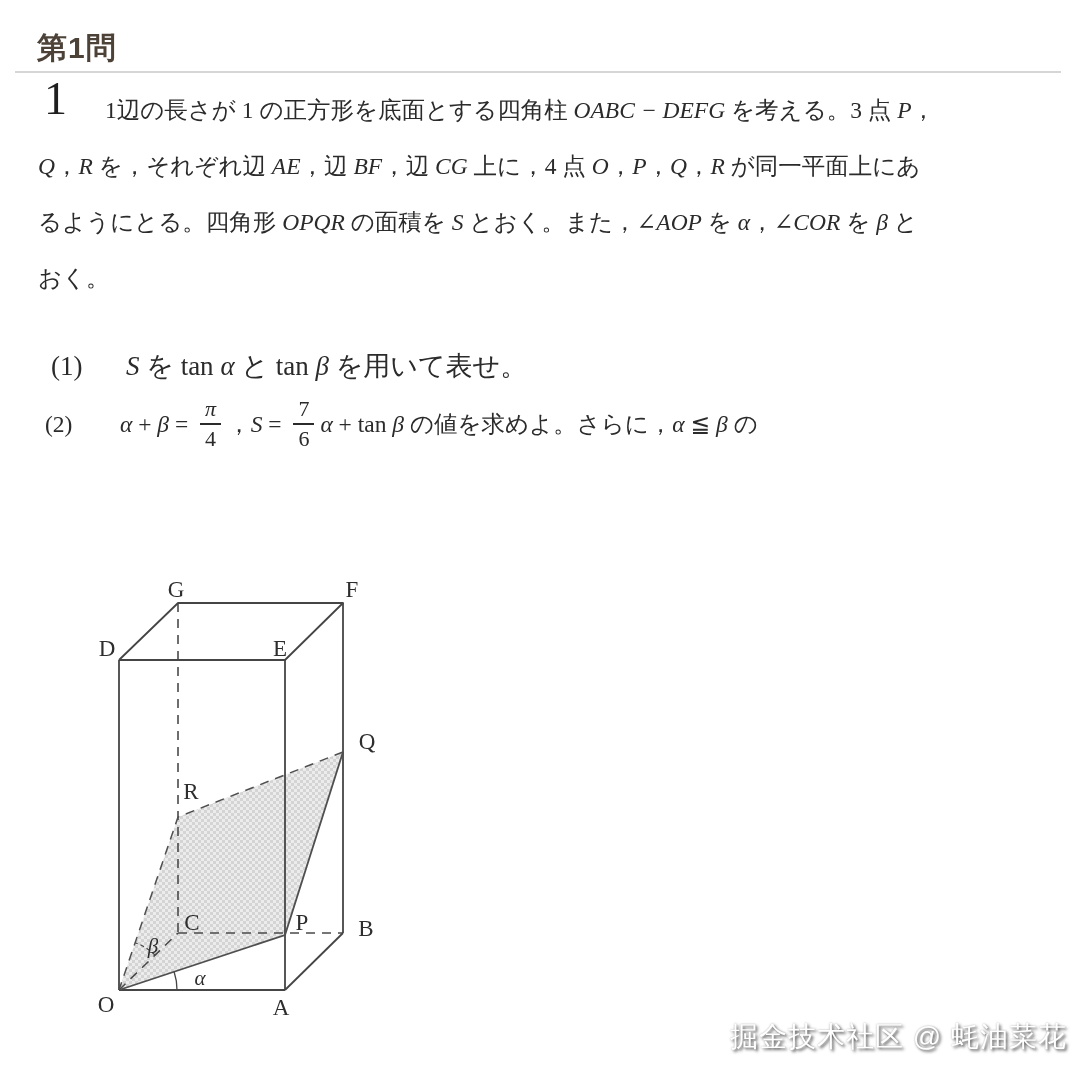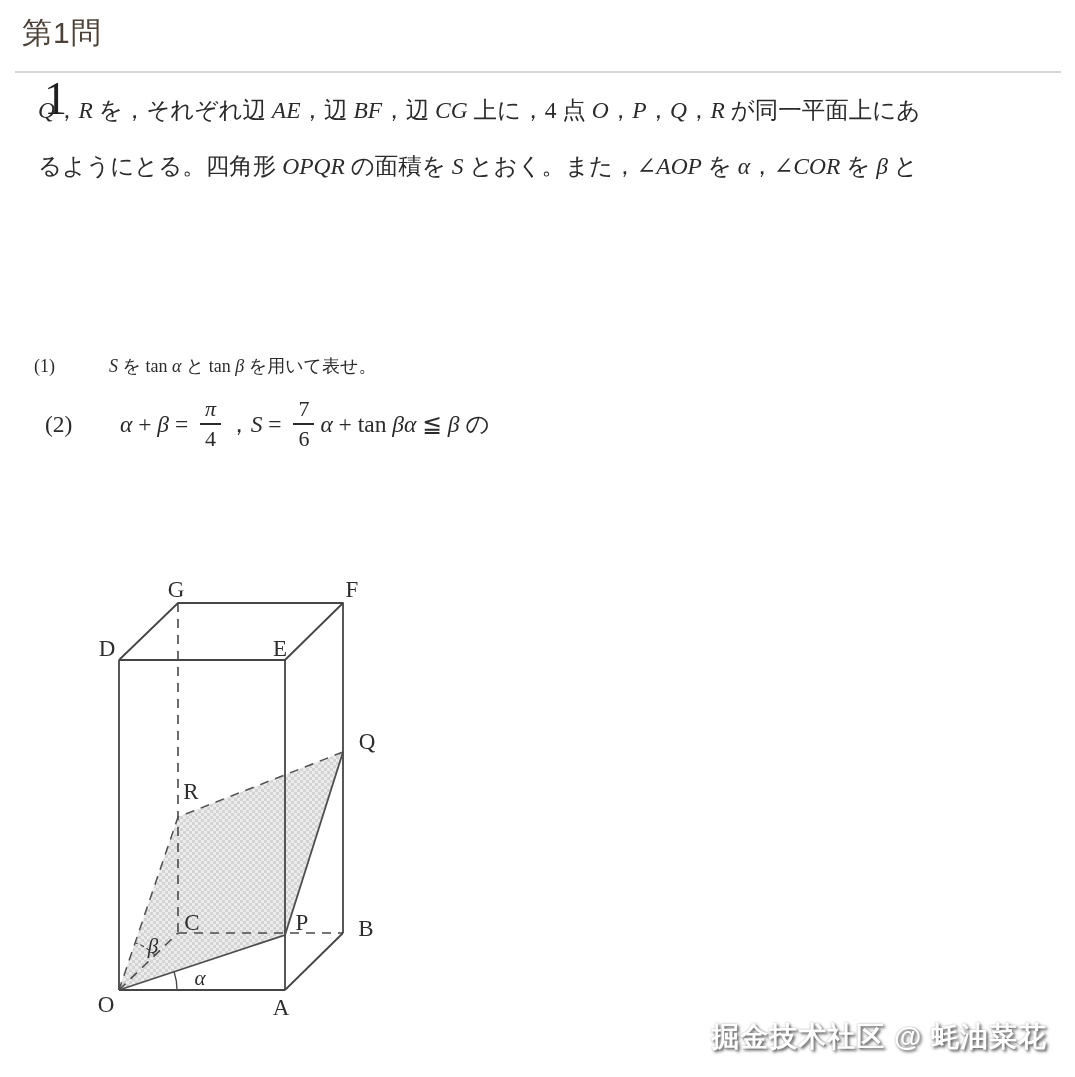--- a/index.html
+++ b/index.html
@@ -2,42 +2,42 @@
 <html><head>
 <meta charset="utf-8">
 <style>
   html,body{margin:0;padding:0;}
   body{
     width:1075px;height:1077px;position:relative;overflow:hidden;
     background:#ffffff;color:#2b2b2b;
     font-family:"Liberation Serif","DejaVu Serif",serif;
   }
   .page-title{
-    position:absolute;left:22px;top:13px;margin:0;
+    position:absolute;left:22px;top:13px;margin:15px;
     font-family:"Liberation Sans","DejaVu Sans",sans-serif;
-    font-weight:400;font-size:30px;color:#4c4238;letter-spacing:1px;
+    font-weight:700;font-size:30px;color:#4c4238;letter-spacing:1px;
   }
   .rule{
     position:absolute;left:15px;right:14px;top:71px;height:0;
     border-top:2px solid #d6d6d6;
   }
   .problem-number{
     position:absolute;left:44px;top:76px;
     font-size:46px;line-height:1;color:#1f1f1f;
   }
   .statement{
     position:absolute;left:38px;top:82px;width:1005px;
     font-size:23.5px;
   }
   .statement .line{height:56px;line-height:56px;white-space:nowrap;}
   .statement .line.first{padding-left:67px;}
   .seg,.mi,.mt{white-space:pre;}
   .mi{font-style:italic;}
   .q1{
-    position:absolute;left:34px;top:352px;font-size:18px;
+    position:absolute;left:51px;top:352px;font-size:27px;
     line-height:28px;white-space:nowrap;
   }
   .q1 .marker{display:inline-block;width:75px;}
   .q2{position:absolute;left:45px;top:393px;font-size:23.5px;}
   .q2 .row1{display:flex;align-items:center;height:62px;white-space:nowrap;}
   .q2 .row1 .marker{display:inline-block;width:75px;}
   .q2 .mline{display:flex;align-items:center;}
   .q2 .row2{padding-left:75px;margin-top:6px;height:30px;line-height:30px;white-space:nowrap;}
   .frac{
     display:inline-flex;flex-direction:column;align-items:center;
@@ -45,40 +45,42 @@
   }
   .frac .num{padding:0 5px 2px;border-bottom:2px solid #2b2b2b;}
   .frac .den{padding-top:2px;}
   .diagram{position:absolute;left:60px;top:555px;width:360px;height:475px;}
   .diagram text{
     font-family:"Liberation Serif","DejaVu Serif",serif;
     font-size:23px;fill:#2e2e2e;text-anchor:middle;
   }
   .diagram text.greek{font-style:italic;font-size:21px;}
   .watermark{
-    position:absolute;right:28px;top:1018px;white-space:nowrap;
+    position:absolute;right:8px;top:1018px;white-space:nowrap;
     font-family:"Liberation Sans","DejaVu Sans",sans-serif;
-    font-weight:700;font-size:28px;letter-spacing:1px;color:#ffffff;
+    font-weight:400;font-size:28px;letter-spacing:1px;color:#ffffff;
     text-shadow:2px 2px 3px rgba(70,70,70,.85),0 0 2px rgba(125,125,125,.6);
   }
 </style>
 </head>
 <body>
 
 <div>
 
   <h1 class="page-title">第1問</h1>
 
   <div class="rule"></div>
 
   <div class="problem-number">1</div>
 
   <div class="statement">
+    <div class="line first"><span class="seg mt">1辺の長さが 1 の正方形を底面とする四角柱 </span><span class="seg mi">OABC − DEFG</span><span class="seg mt"> を考える。3 点 </span><span class="seg mi">P</span><span class="seg mt">，</span></div>
     <div class="line"><span class="seg mi">Q</span><span class="seg mt">，</span><span class="seg mi">R</span><span class="seg mt"> を，それぞれ辺 </span><span class="seg mi">AE</span><span class="seg mt">，辺 </span><span class="seg mi">BF</span><span class="seg mt">，辺 </span><span class="seg mi">CG</span><span class="seg mt"> 上に，4 点 </span><span class="seg mi">O</span><span class="seg mt">，</span><span class="seg mi">P</span><span class="seg mt">，</span><span class="seg mi">Q</span><span class="seg mt">，</span><span class="seg mi">R</span><span class="seg mt"> が同一平面上にあ</span></div>
     <div class="line"><span class="seg mt">るようにとる。四角形 </span><span class="seg mi">OPQR</span><span class="seg mt"> の面積を </span><span class="seg mi">S</span><span class="seg mt"> とおく。また，∠</span><span class="seg mi">AOP</span><span class="seg mt"> を </span><span class="seg mi">α</span><span class="seg mt">，∠</span><span class="seg mi">COR</span><span class="seg mt"> を </span><span class="seg mi">β</span><span class="seg mt"> と</span></div>
+    <div class="line"><span class="seg mt">おく。</span></div>
   </div>
 
   <div class="q1">
     <span class="marker">(1)</span><span><span class="seg mi">S</span><span class="seg mt"> を tan </span><span class="seg mi">α</span><span class="seg mt"> と tan </span><span class="seg mi">β</span><span class="seg mt"> を用いて表せ。</span></span>
   </div>
 
   <div class="q2">
     <div class="row1">
       <span class="marker">(2)</span>
       <span class="mline">
@@ -93,20 +95,21 @@
           <span class="seg mt">，</span>
           <span class="seg mi">S</span>
           <span class="seg mt"> = </span>
           <span class="frac">
             <span class="num">7</span>
             <span class="den">6</span>
           </span>
           <span class="seg mi">α</span>
           <span class="seg mt"> + tan </span>
           <span class="seg mi">β</span>
+          <span class="seg mt"> の値を求めよ。さらに，</span>
           <span class="seg mi">α</span>
           <span class="seg mt"> ≦ </span>
           <span class="seg mi">β</span>
           <span class="seg mt"> の</span>
         </span>
     </div>
   </div>
 
   <svg class="diagram" viewBox="60 555 360 475" xmlns="http://www.w3.org/2000/svg">
     <defs>

